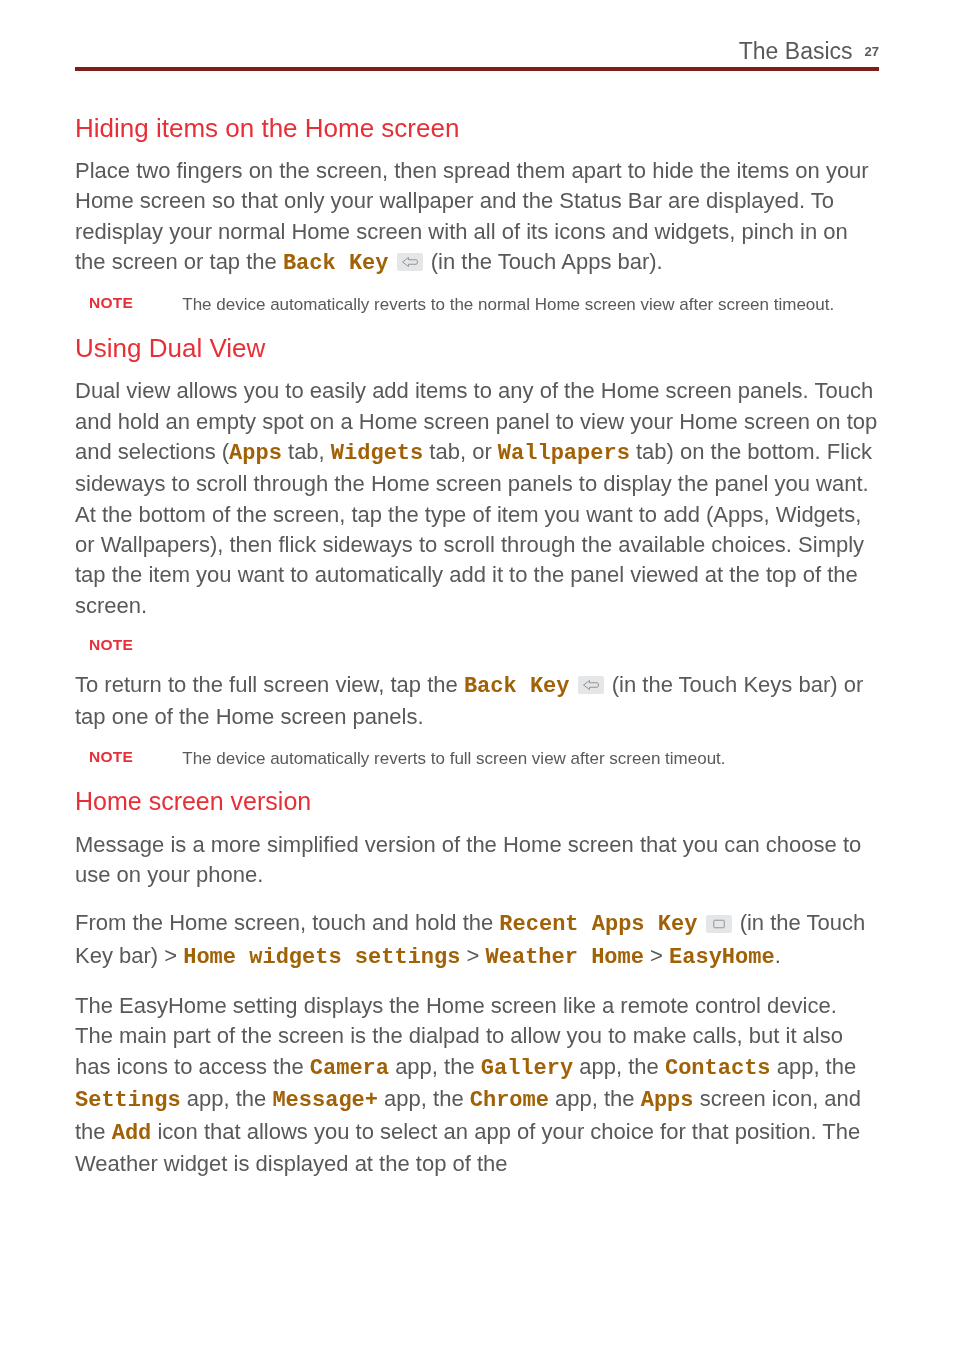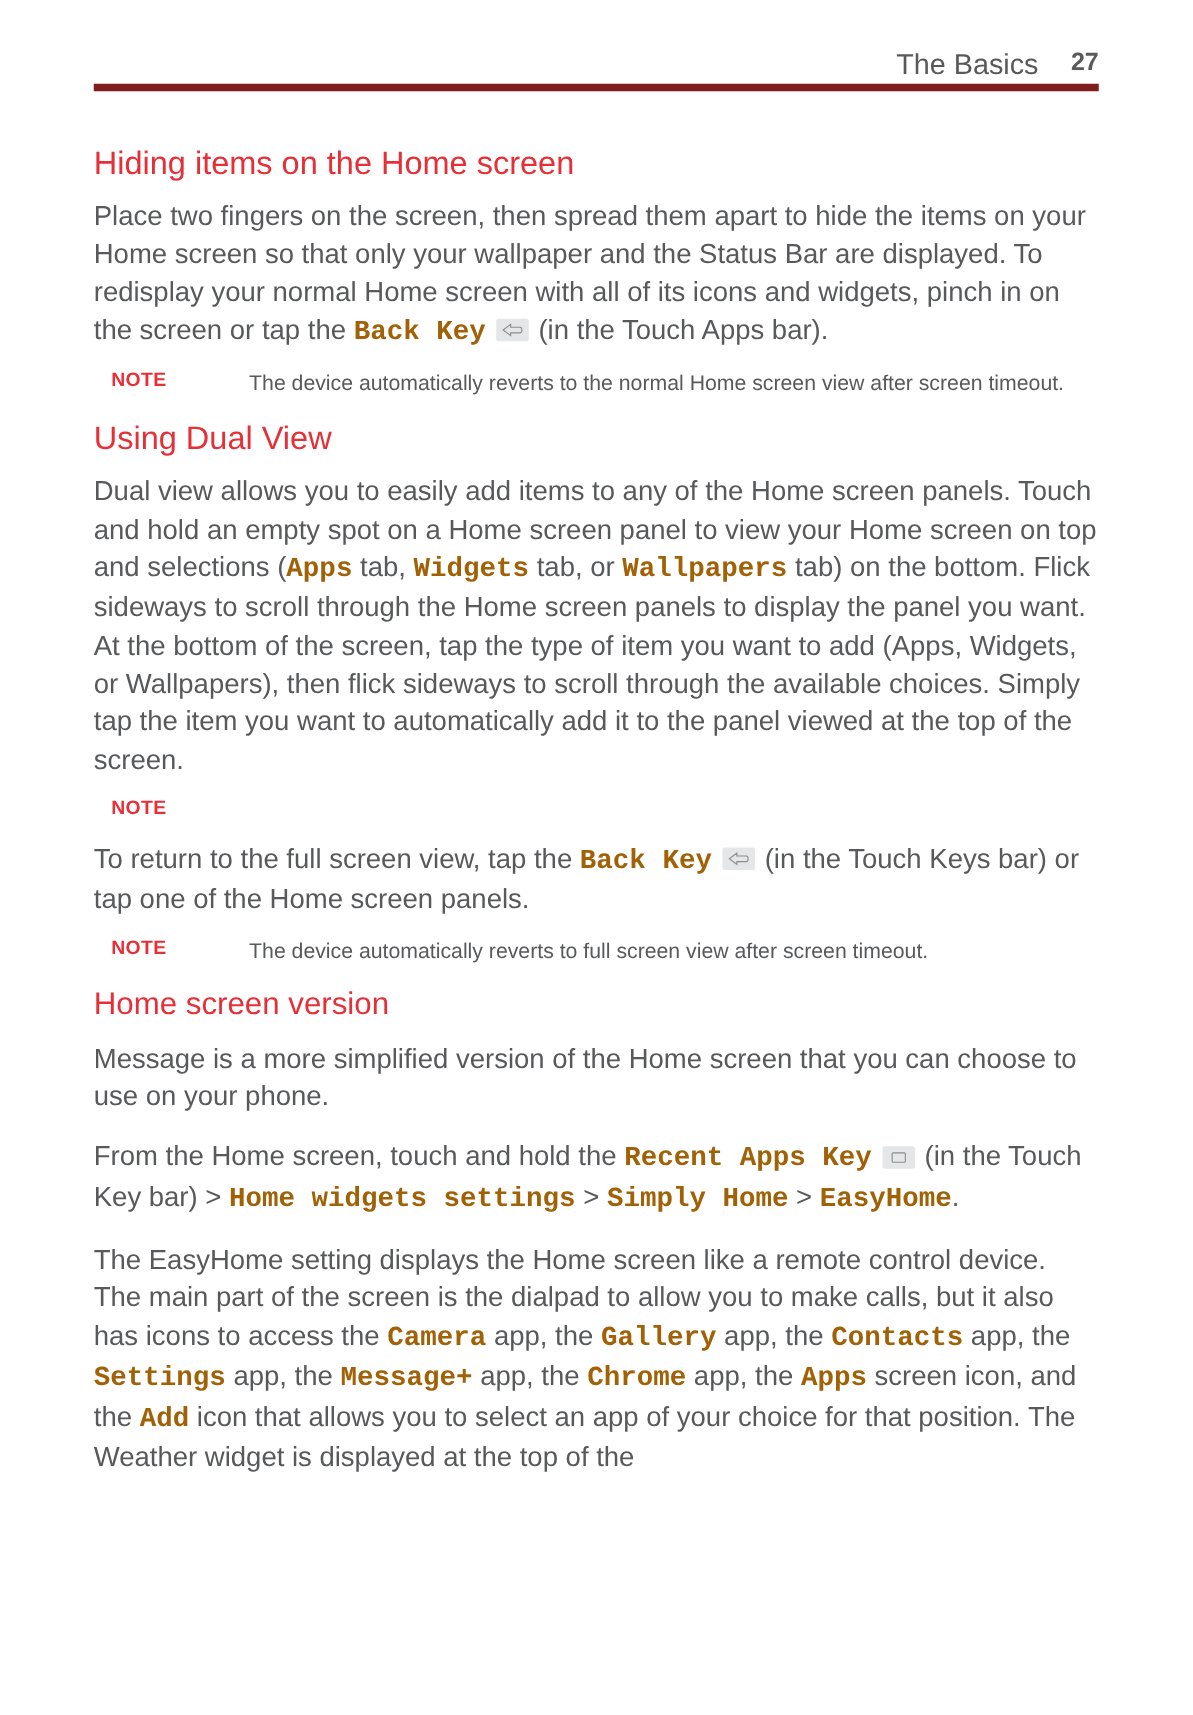--- a/index.html
+++ b/index.html
@@ -13,35 +13,35 @@
       height: 1372px;
       background: #ffffff;
       padding: 38px 75px 50px 75px;
       color: #58595b;
       font-weight: 300;
     }
     .header-row {
       display: flex;
       justify-content: flex-end;
       align-items: baseline;
-      border-bottom: 6px solid #7f1d1d;
+      border-bottom: 4px solid #7f1d1d;
       padding-bottom: 2px;
       margin-bottom: 42px;
     }
     .header-title {
       color: #58595b;
       font-size: 23px;
       font-weight: 400;
       letter-spacing: 0px;
     }
     .page-num {
       color: #58595b;
-      font-size: 20px;
+      font-size: 13px;
       font-weight: 600;
-      margin-left: 26px;
+      margin-left: 12px;
       position: relative;
       top: -3px;
     }
     .sub-heading {
       color: #e62f37;
       font-size: 26px;
       font-weight: 400;
       margin-bottom: 12px;
     }
     .body-text {
@@ -60,21 +60,21 @@
       display: flex;
       align-items: flex-start;
       margin-bottom: 16px;
       margin-top: 4px;
       padding-left: 14px;
     }
     .note-label {
       color: #e62f37;
       font-weight: 700;
       font-size: 15.5px;
-      margin-right: 22px;
+      margin-right: 5px;
       letter-spacing: 0.3px;
       flex-shrink: 0;
       padding-top: 1px;
     }
     .note-text {
       color: #58595b;
       font-size: 17px;
       line-height: 1.4;
       font-weight: 400;
       margin-left: 44px;
@@ -148,17 +148,17 @@
 </div>
 
 <div class="section-heading">Home screen version</div>
 <p class="body-text mb-large">Message is a more simplified version of the Home screen that you can choose to use on your phone.</p>
 <p class="body-text mb-large">
   <span>From the Home screen, touch and hold the </span><span class="bold">Recent Apps Key</span>
   <span class="icon-key">
       <svg viewBox="0 0 24 16">
         <rect x="5" y="3" width="14" height="10" rx="1" fill="none" stroke="#8a8c8e" stroke-width="1.2"></rect>
       </svg>
-    </span><span> (in the Touch Key bar) &gt; </span><span class="bold">Home widgets settings</span><span> &gt; </span><span class="bold">Simply Home</span><span> &gt; </span><span class="bold">EasyHome</span><span>.</span>
+    </span><span> (in the Touch Key bar) &gt; </span><span class="bold">Home widgets settings</span><span> &gt; </span><span class="bold">Weather Home</span><span> &gt; </span><span class="bold">EasyHome</span><span>.</span>
 </p>
 <p class="body-text">
   <span>The EasyHome setting displays the Home screen like a remote control device. The main part of the screen is the dialpad to allow you to make calls, but it also has icons to access the </span><span class="bold">Camera</span><span> app, the </span><span class="bold">Gallery</span><span> app, the </span><span class="bold">Contacts</span><span> app, the </span><span class="bold">Settings</span><span> app, the </span><span class="bold">Message+</span><span> app, the </span><span class="bold">Chrome</span><span> app, the </span><span class="bold">Apps</span><span> screen icon, and the </span><span class="bold">Add</span><span> icon that allows you to select an app of your choice for that position. The Weather widget is displayed at the top of the </span>
 </p>
 
 </body></html>

